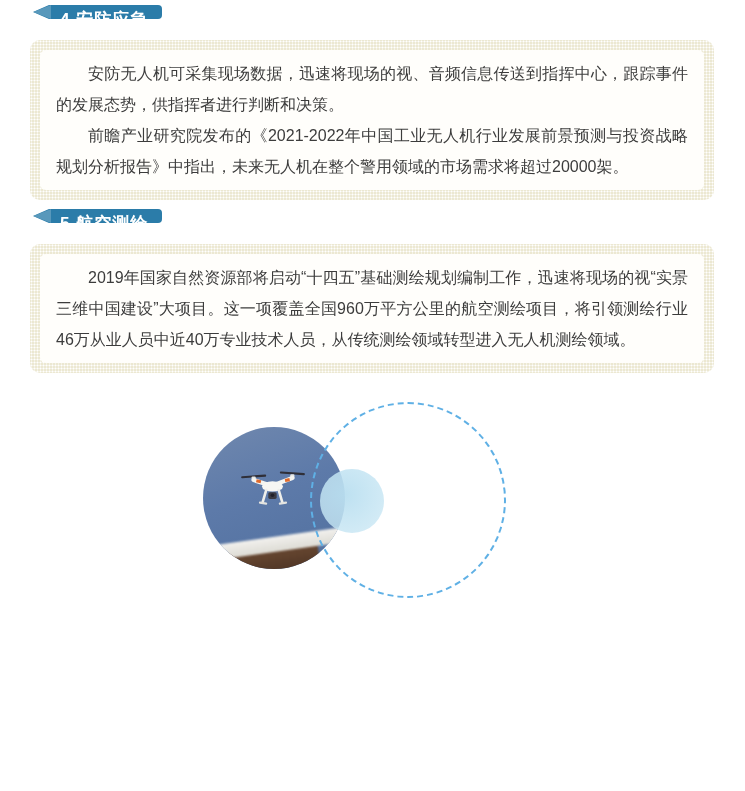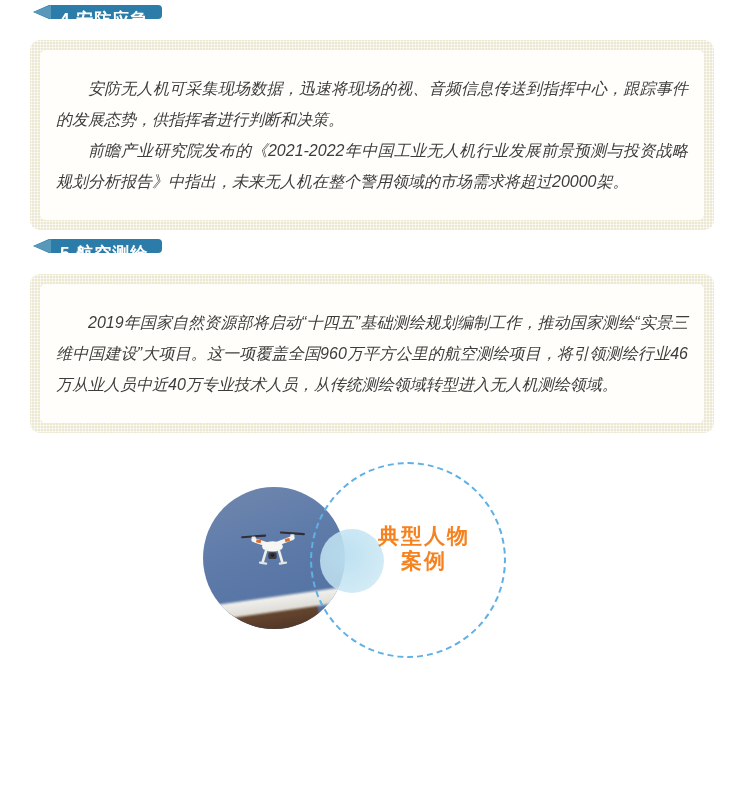--- a/index.html
+++ b/index.html
@@ -40,22 +40,21 @@
     margin:11px 31px 0 30px;
     background-color:#ece8d2;
     background-image:radial-gradient(circle,#ffffff 0.9px,rgba(255,255,255,0) 1.1px);
     background-size:3px 3px;
     border-radius:10px;
     padding:10px;
   }
   .box-inner{
     background:#fffefb;
     border-radius:6px;
-    padding:23px 16px;
-    font-style:italic;
+    padding:8px 16px;
   }
   .box-inner p{
     margin:0;
     text-indent:2em;
     font-size:16px;
     line-height:31px;
     color:#3c3c3c;
     text-align:justify;
   }
   .sec2-badge{margin-top:9px;}
@@ -135,21 +134,21 @@
     </div>
   </div>
 
   
   <div class="badge sec2-badge">
     <span class="badge-tip"></span>
     <span class="badge-label">5.航空测绘</span>
   </div>
   <div class="box">
     <div class="box-inner">
-      <p>2019年国家自然资源部将启动“十四五”基础测绘规划编制工作，推动国家测绘“实景三维中国建设”大项目。这一项覆盖全国960万平方公里的航空测绘项目，将引领测绘行业46万从业人员中近40万专业技术人员，从传统测绘领域转型进入无人机测绘领域。</p>
+      <p>2019年国家自然资源部将启动“十四五”基础测绘规划编制工作，迅速将现场的视“实景三维中国建设”大项目。这一项覆盖全国960万平方公里的航空测绘项目，将引领测绘行业46万从业人员中近40万专业技术人员，从传统测绘领域转型进入无人机测绘领域。</p>
     </div>
   </div>
 
   
   <div class="feature">
     <div class="photo-circle">
       <div class="roof-dark"></div>
       <div class="roof-white"></div>
       <svg class="drone" viewBox="0 0 130 84" xmlns="http://www.w3.org/2000/svg">
         <rect x="4" y="16" width="48" height="4" rx="2" fill="#2f2f38" transform="rotate(-4 28 18)"></rect>
@@ -161,19 +160,15 @@
         <rect x="88" y="22" width="9" height="6" fill="#e06a2c" transform="rotate(-10 92 25)"></rect>
         <ellipse cx="64" cy="37" rx="20" ry="10" fill="#f6f6f3"></ellipse>
         <path d="M52 44 L45 68 M76 44 L83 68" stroke="#eeeeea" stroke-width="5" stroke-linecap="round"></path>
         <path d="M40 68 L52 70 M78 70 L90 68" stroke="#e4e4e0" stroke-width="4" stroke-linecap="round"></path>
         <rect x="56" y="48" width="16" height="13" rx="3" fill="#3a3a42"></rect>
         <circle cx="64" cy="54" r="3.5" fill="#20202a"></circle>
       </svg>
     </div>
     <div class="overlap-circle"></div>
     <div class="dashed-circle"></div>
-    <div class="feature-title">
-      <div>典型人物</div>
-      <div>案例</div>
-    </div>
   </div>
 
 </div>
 
 </body></html>

